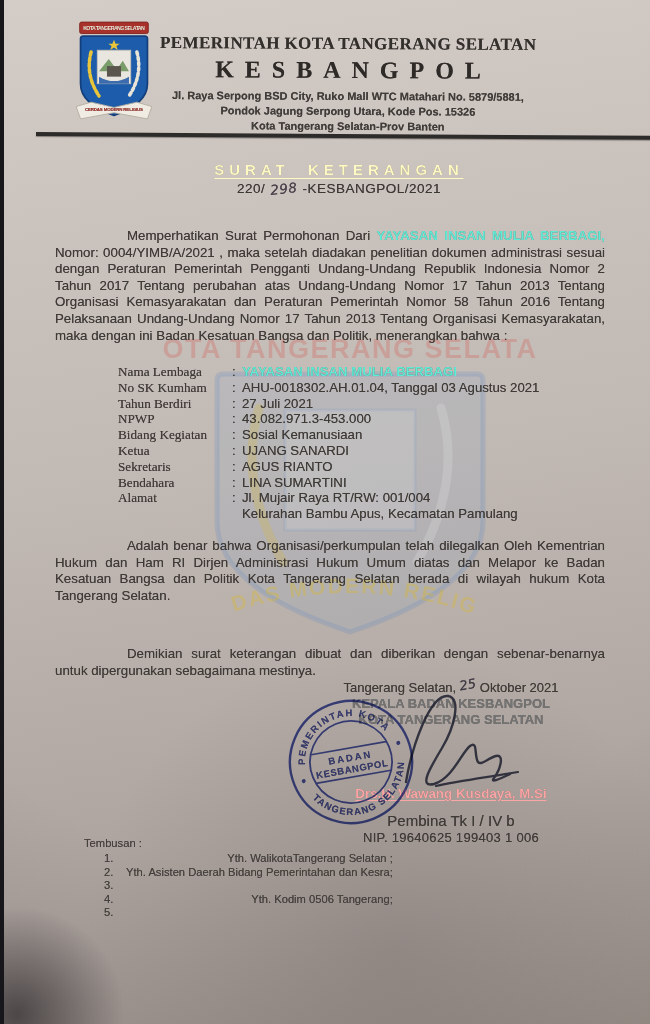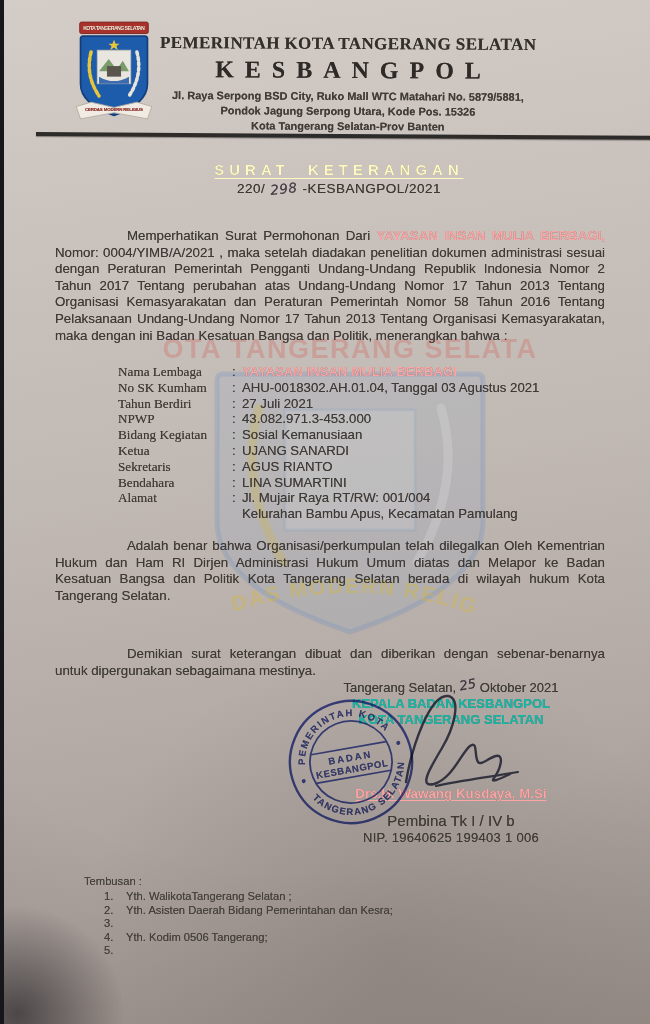--- a/index.html
+++ b/index.html
@@ -24,45 +24,45 @@
   .rule{position:absolute;left:36px;right:16px;top:134px;height:4px;background:#2e2c2a;transform:rotate(.35deg);box-shadow:0 1px 1px rgba(40,38,36,.4);}
   
   .title-block{position:absolute;left:0;top:161px;width:100%;text-align:center;}
   .title-main{font-size:15px;font-weight:700;color:#fef9c3;letter-spacing:5px;word-spacing:9px;text-decoration:underline;text-underline-offset:3px;}
   .title-number{font-size:13.5px;margin-top:2px;color:#3c3834;letter-spacing:.5px;}
   .handwritten{display:inline-block;font-family:"DejaVu Sans",sans-serif;font-style:italic;color:#47414c;transform:rotate(-6deg) translateY(.5px);margin:0 5px;}
   
   .para{position:absolute;left:55px;width:550px;font-size:13.3px;line-height:16.6px;text-align:justify;}
   .p1{top:228px;}
   .p1 .indent,.p-indent{display:inline-block;width:72px;}
-  .b{font-weight:700;color:#fca5a5;}
+  .b{font-weight:700;color:#5eead4;}
   .fields{position:absolute;left:118px;top:364px;width:500px;font-size:13.2px;line-height:15.8px;}
   .frow{display:flex;}
   .flabel{width:114px;flex:0 0 114px;font-family:Liberation Serif, serif;}
   .fcolon{width:10px;flex:0 0 10px;}
   .fvalue{flex:1;}
   .p2{top:538px;}
   .p3{top:646px;}
   
   .watermark{position:absolute;left:163px;top:322px;width:374px;height:338px;pointer-events:none;}
   
   .sigblock{position:absolute;left:288px;top:680px;width:326px;text-align:center;font-size:13px;line-height:16px;}
-  .sig-title{font-weight:700;color:#14b8a6;line-height:15.5px;}
+  .sig-title{font-weight:700;color:#737373;line-height:15.5px;}
   .sig-name{margin-top:59px;font-size:13.4px;font-weight:700;color:#fca5a5;text-decoration:underline;text-underline-offset:2px;}
   .sig-rank{font-size:15px;margin-top:11px;}
   .sig-nip{font-size:13px;margin-top:1px;letter-spacing:.3px;}
   .hand25{display:inline-block;font-family:"DejaVu Sans",sans-serif;font-style:italic;color:#3d3844;transform:rotate(-10deg) translateY(-3px);margin:0 3px 0 4px;}
   .stamp{position:absolute;left:286px;top:697px;width:130px;height:130px;transform:rotate(-22deg);opacity:.85;mix-blend-mode:multiply;}
   .scribble{position:absolute;left:378px;top:686px;width:152px;height:118px;opacity:.88;}
   
-  .tembusan{position:absolute;left:84px;top:875px;font-size:11.2px;line-height:13.4px;color:#44403c;}
+  .tembusan{position:absolute;left:84px;top:837px;font-size:11.2px;line-height:13.4px;color:#44403c;}
   .t-items{margin-top:2px;}
   .t-row{display:flex;}
   .t-num{width:22px;flex:0 0 22px;margin-left:20px;}
-  .t-text{flex:1;}
+  .t-text{flex:1;text-align:right;}
 </style>
 </head>
 <body>
 
 <div class="photo">
   <div class="paper"></div>
 
   <svg class="watermark" viewBox="0 0 374 338">
     <text x="187" y="36" text-anchor="middle" font-family="Liberation Sans, sans-serif" font-size="27" font-weight="bold" letter-spacing="1.5" fill="#d4574d" opacity="0.28">KOTA TANGERANG SELATAN</text>
     <path d="M60 52 L314 52 Q320 52 320 58 L320 200 Q320 266 187 310 Q54 266 54 200 L54 58 Q54 52 60 52 Z" fill="rgba(120,162,212,0.13)" stroke="rgba(95,135,195,0.22)" stroke-width="5"></path>

